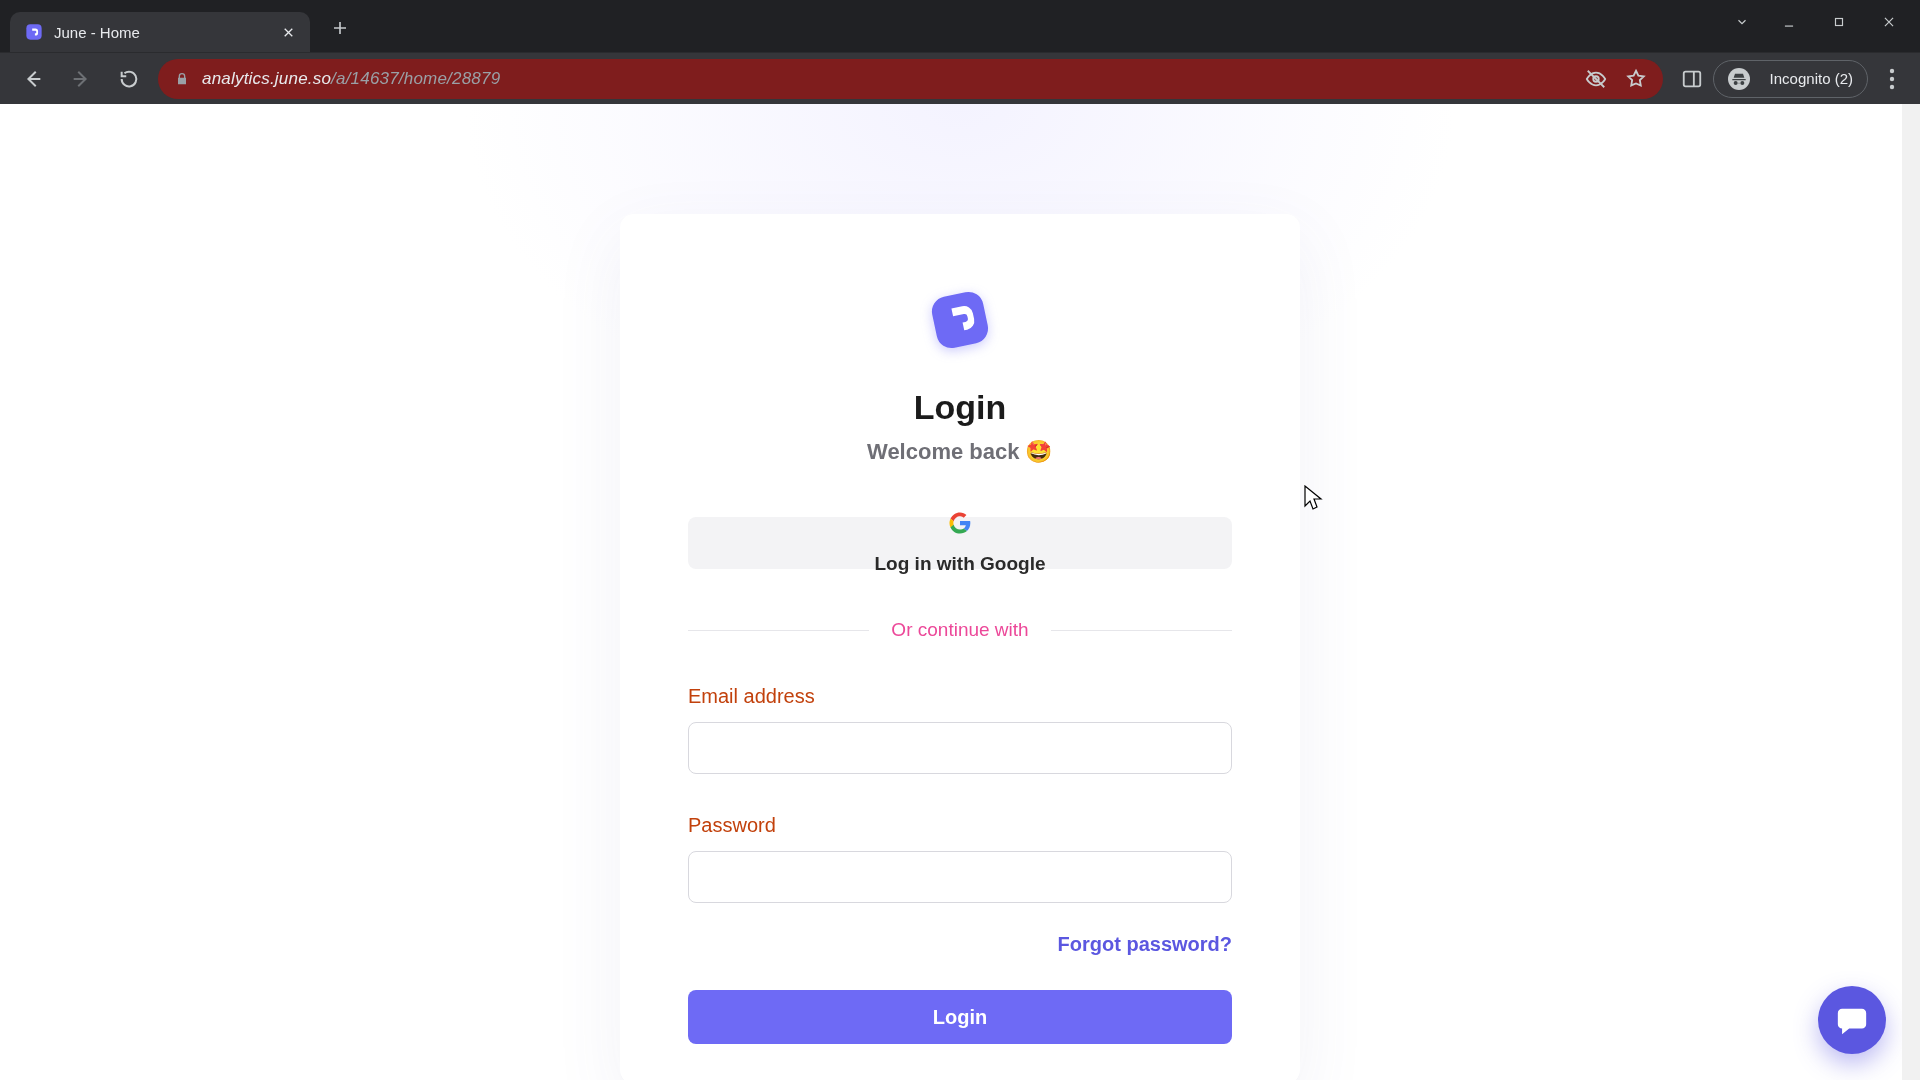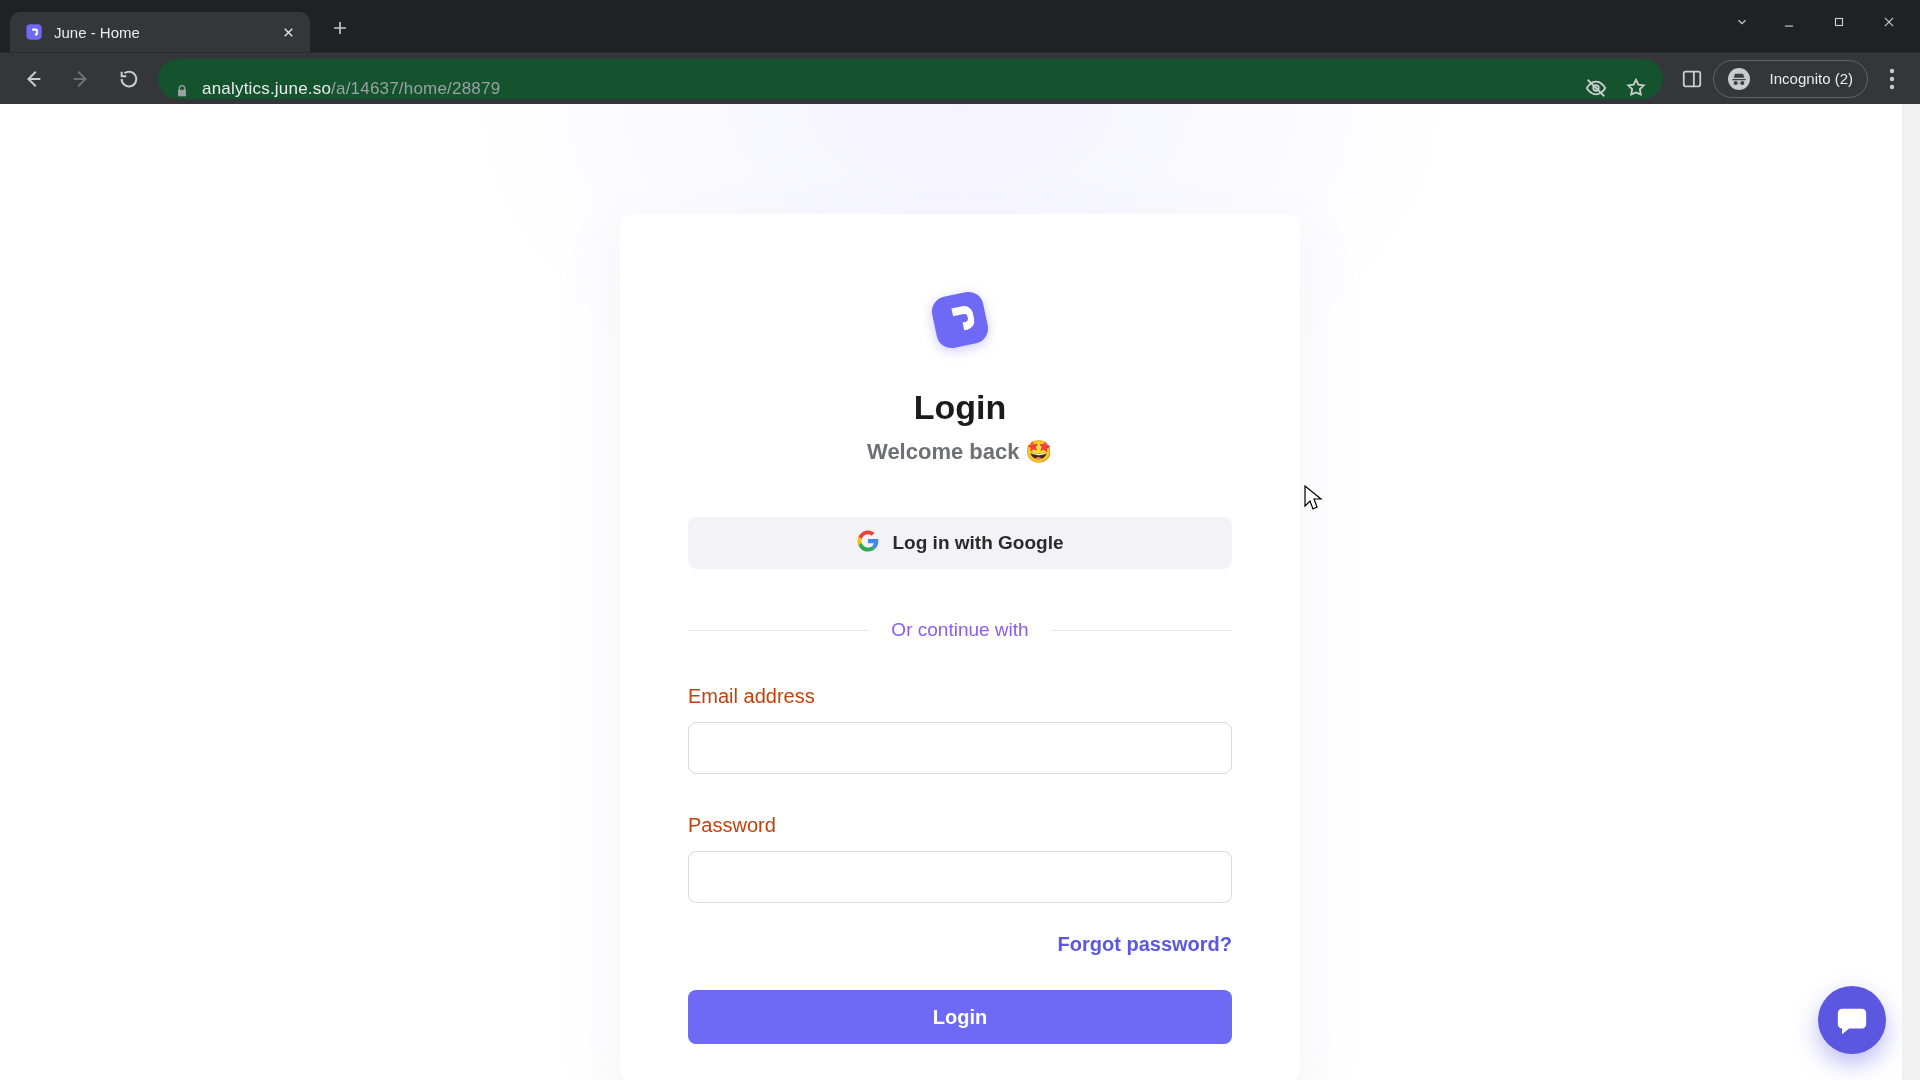--- a/index.html
+++ b/index.html
@@ -47,22 +47,22 @@
   .toolbar{
     height:52px;background:var(--chrome-toolbar);
     display:flex;align-items:center;padding:0 14px;gap:10px;
     border-top:1px solid #2a2b2e;
   }
   .navbtn{
     width:38px;height:38px;border-radius:50%;display:flex;align-items:center;justify-content:center;color:#c8ccce;cursor:pointer;
   }
   .navbtn.dim{color:#6d7074;}
   .addrwrap{
-    flex:1;height:40px;background:#14532d;border-radius:22px;
-    display:flex;align-items:flex-end;padding:0 16px;gap:12px;color:var(--chrome-text);
+    flex:1;height:40px;background:#7f1d1d;border-radius:22px;
+    display:flex;align-items:center;padding:0 16px;gap:12px;color:var(--chrome-text);font-style:italic;
   }
   .lockicon{color:#9aa0a6;display:flex;align-items:center;}
   .url{font-size:17px;color:var(--chrome-text);letter-spacing:.2px;}
   .url .dim{color:var(--chrome-dim);}
   .addr-right{margin-left:auto;display:flex;align-items:center;gap:18px;color:#9aa0a6;}
   .toolicon{width:22px;height:22px;display:flex;align-items:center;justify-content:center;color:#c8ccce;cursor:pointer;}
   .incognito-chip{
     display:flex;align-items:center;gap:20px;
     height:38px;padding:0 14px;border:1px solid #5f6368;border-radius:22px;color:#e8eaed;font-size:15px;cursor:pointer;
   }
@@ -93,24 +93,24 @@
     font-size:34px;font-weight:700;
   }
   .sub{
     margin-top:12px;text-align:center;color:#6f6f76;font-size:22px;font-weight:bold;
   }
   .gbtn{
     margin-top:52px;
     width:100%;height:52px;border-radius:8px;
     background:#f3f3f5;
     display:flex;align-items:center;justify-content:center;gap:14px;
-    cursor:pointer;color:#2a2a2a;font-weight:700;font-size:19px;
+    cursor:pointer;color:#2a2a2a;font-weight:700;font-size:19px;flex-direction:column;
   }
   .divider{
-    margin-top:50px;display:flex;align-items:center;gap:22px;color:#8b5cf6;font-size:19px;
+    margin-top:50px;display:flex;align-items:center;gap:22px;color:#ec4899;font-size:19px;
   }
   .divider::before,.divider::after{content:"";height:1px;background:#e6e6ea;flex:1;}
   .label{margin-top:44px;color:#c2410c;font-size:20px;}
   .label.second{margin-top:40px;}
   .input{
     margin-top:14px;width:100%;height:52px;border:1px solid var(--border);
     border-radius:8px;background:#fff;padding:0 14px;font-size:17px;color:#222;outline:none;
   }
   .forgot{
     margin-top:30px;text-align:right;

